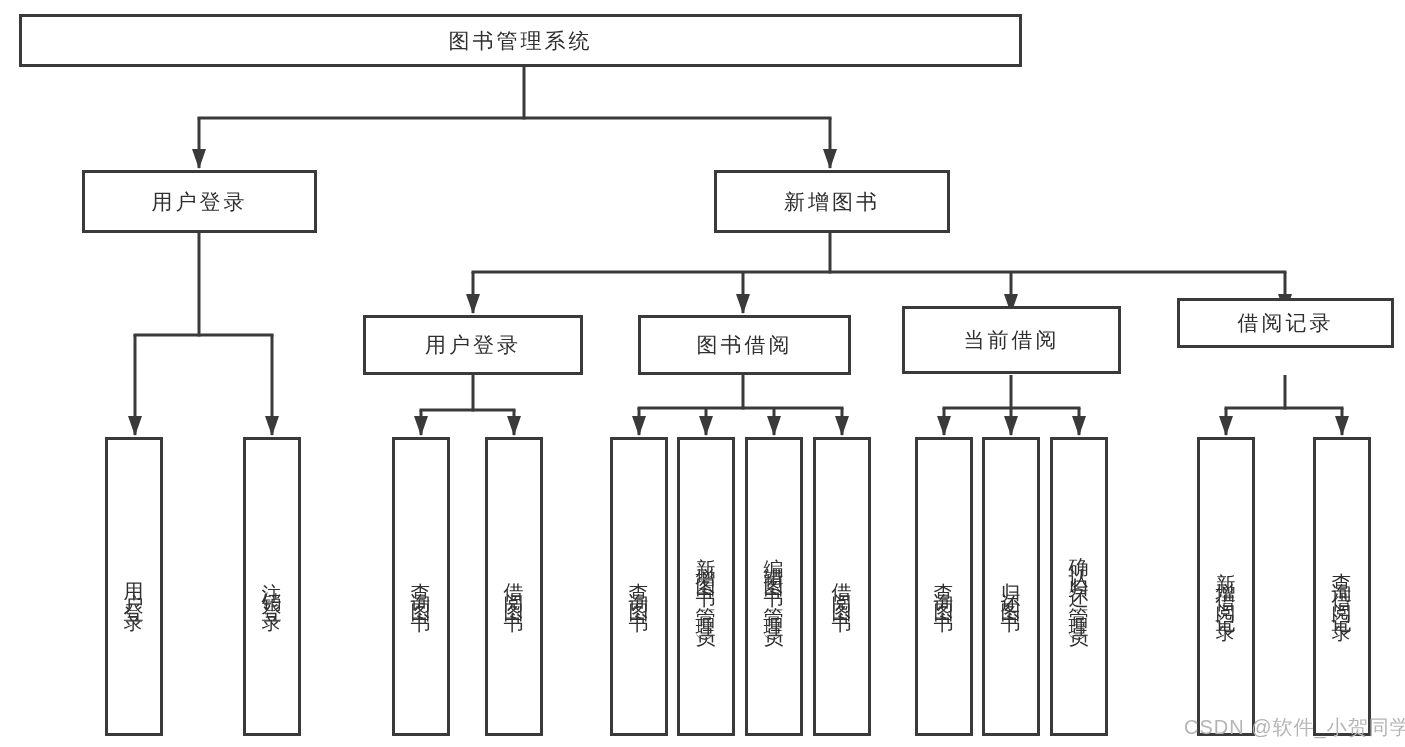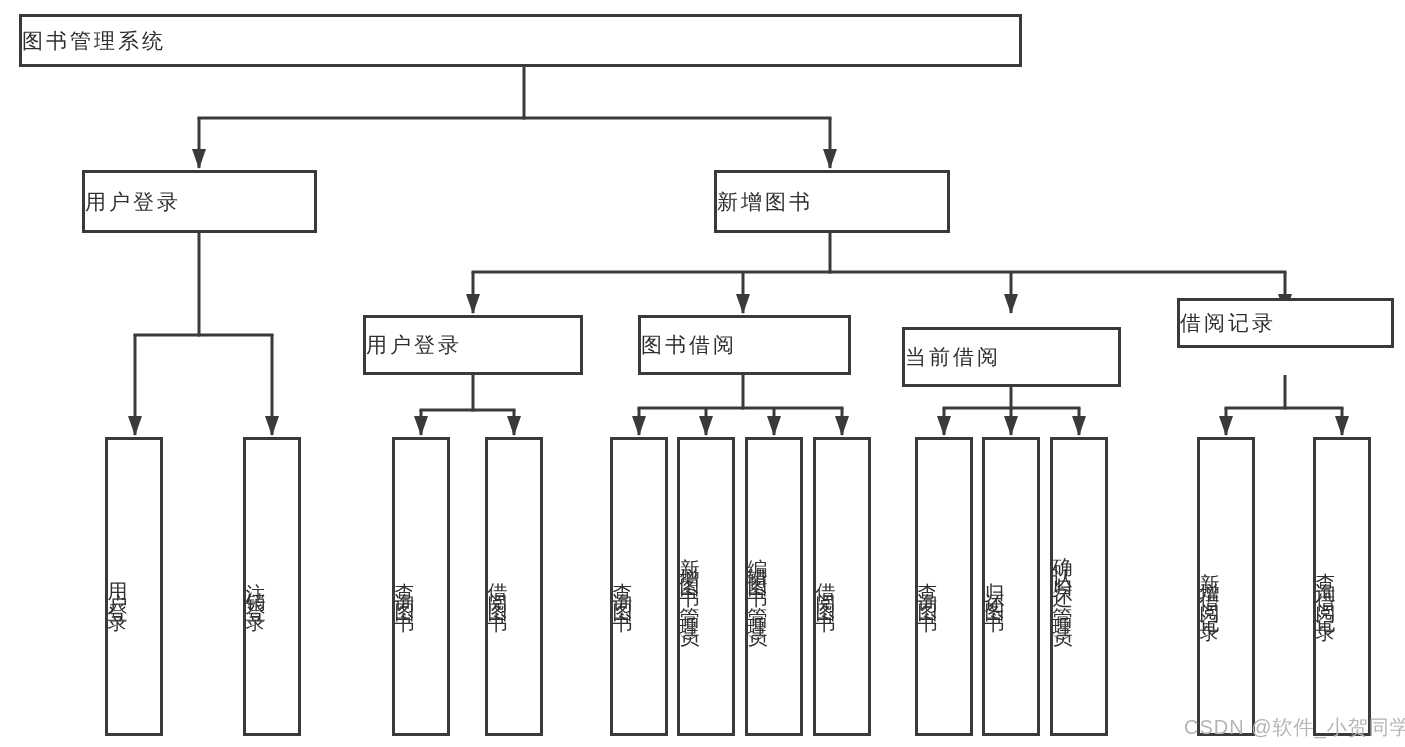--- a/index.html
+++ b/index.html
@@ -20,21 +20,21 @@
   .connectors{
     position:absolute;left:0;top:0;width:1405px;height:747px;
     z-index:1;pointer-events:none;
   }
   .connectors line{stroke:var(--line-color);stroke-width:3;}
   .connectors .ah{fill:var(--line-color);}
   .box{
     position:absolute;
     border:3px solid var(--line-color);
     background:var(--bg-color);
-    display:flex;align-items:center;
+    display:flex;align-items:center;justify-content:center;
     color:var(--text-color);
     z-index:2;
   }
   .hbox .label{
     font-size:21px;
     letter-spacing:3px;
     white-space:nowrap;
     color:var(--text-color);
   }
   .vbox{
@@ -122,21 +122,21 @@
   <div class="box hbox" style="left:714px;top:170px;width:236px;height:63px">
     <span class="label">新增图书</span>
   </div>
 
   <div class="box hbox" style="left:363px;top:315px;width:220px;height:60px">
     <span class="label">用户登录</span>
   </div>
   <div class="box hbox" style="left:638px;top:315px;width:213px;height:60px">
     <span class="label">图书借阅</span>
   </div>
-  <div class="box hbox" style="left:902px;top:327px;width:219px;height:60px">
+  <div class="box hbox" style="left:902px;top:306px;width:219px;height:68px">
     <span class="label">当前借阅</span>
   </div>
   <div class="box hbox" style="left:1177px;top:298px;width:217px;height:50px">
     <span class="label">借阅记录</span>
   </div>
 
   <div class="box vbox" style="left:105px">
     <span class="vtext">用户登录</span>
   </div>
   <div class="box vbox" style="left:243px">

